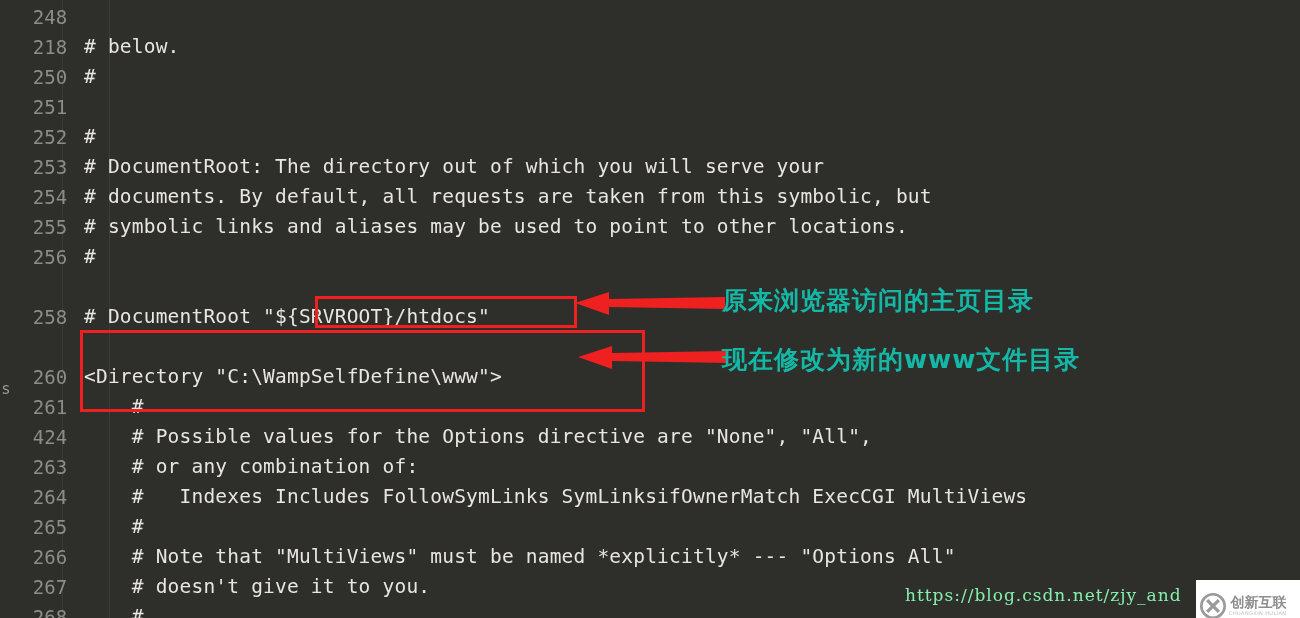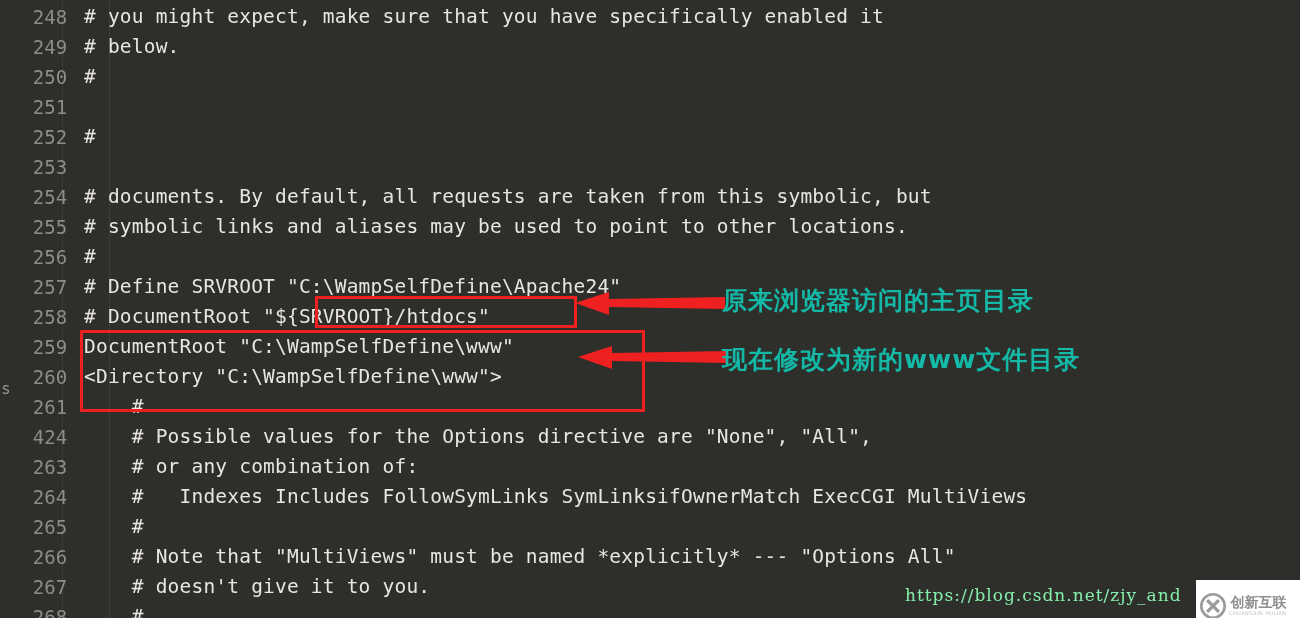--- a/index.html
+++ b/index.html
@@ -176,32 +176,30 @@
 
 <div id="screen">
 
   <div class="gutter"></div>
   <div class="gutter-sep"></div>
   <div class="indent-guide"></div>
 
   <div class="edge-stub">s</div>
 
   <div class="code-area" id="code-area">
-      <div class="line" style="top: 2px;"><span class="ln">248</span><span class="lt"># you might expect, make sure that you have specifically enabled it</span></div>
-      <div class="line" style="top: 32px;"><span class="ln">249</span><span class="lt"># below.</span></div>
+      <div class="line" style="top: 2px;"><span class="ln">248</span></div>
+      <div class="line" style="top: 32px;"><span class="ln">218</span><span class="lt"># below.</span></div>
       <div class="line" style="top: 62px;"><span class="ln">250</span><span class="lt">#</span></div>
       <div class="line" style="top: 92px;"><span class="ln">251</span><span class="lt"></span></div>
       <div class="line" style="top: 122px;"><span class="ln">252</span><span class="lt">#</span></div>
-      <div class="line" style="top: 152px;"><span class="ln">253</span></div>
+      <div class="line" style="top: 152px;"><span class="ln">253</span><span class="lt"># DocumentRoot: The directory out of which you will serve your</span></div>
       <div class="line" style="top: 182px;"><span class="ln">254</span><span class="lt"># documents. By default, all requests are taken from this symbolic, but</span></div>
       <div class="line" style="top: 212px;"><span class="ln">255</span><span class="lt"># symbolic links and aliases may be used to point to other locations.</span></div>
       <div class="line" style="top: 242px;"><span class="ln">256</span><span class="lt">#</span></div>
-      <div class="line" style="top: 272px;"><span class="ln">257</span><span class="lt"># Define SRVROOT "C:\WampSelfDefine\Apache24"</span></div>
       <div class="line" style="top: 302px;"><span class="ln">258</span><span class="lt"># DocumentRoot "${SRVROOT}/htdocs"</span></div>
-      <div class="line" style="top: 332px;"><span class="ln">259</span><span class="lt">DocumentRoot "C:\WampSelfDefine\www"</span></div>
       <div class="line" style="top: 362px;"><span class="ln">260</span><span class="lt">&lt;Directory "C:\WampSelfDefine\www"&gt;</span></div>
       <div class="line" style="top: 392px;"><span class="ln">261</span><span class="lt">    #</span></div>
       <div class="line" style="top: 422px;"><span class="ln">424</span><span class="lt">    # Possible values for the Options directive are "None", "All",</span></div>
       <div class="line" style="top: 452px;"><span class="ln">263</span><span class="lt">    # or any combination of:</span></div>
       <div class="line" style="top: 482px;"><span class="ln">264</span><span class="lt">    #   Indexes Includes FollowSymLinks SymLinksifOwnerMatch ExecCGI MultiViews</span></div>
       <div class="line" style="top: 512px;"><span class="ln">265</span><span class="lt">    #</span></div>
       <div class="line" style="top: 542px;"><span class="ln">266</span><span class="lt">    # Note that "MultiViews" must be named *explicitly* --- "Options All"</span></div>
       <div class="line" style="top: 572px;"><span class="ln">267</span><span class="lt">    # doesn't give it to you.</span></div>
       <div class="line" style="top: 602px;"><span class="ln">268</span><span class="lt">    #</span></div>
     </div>

